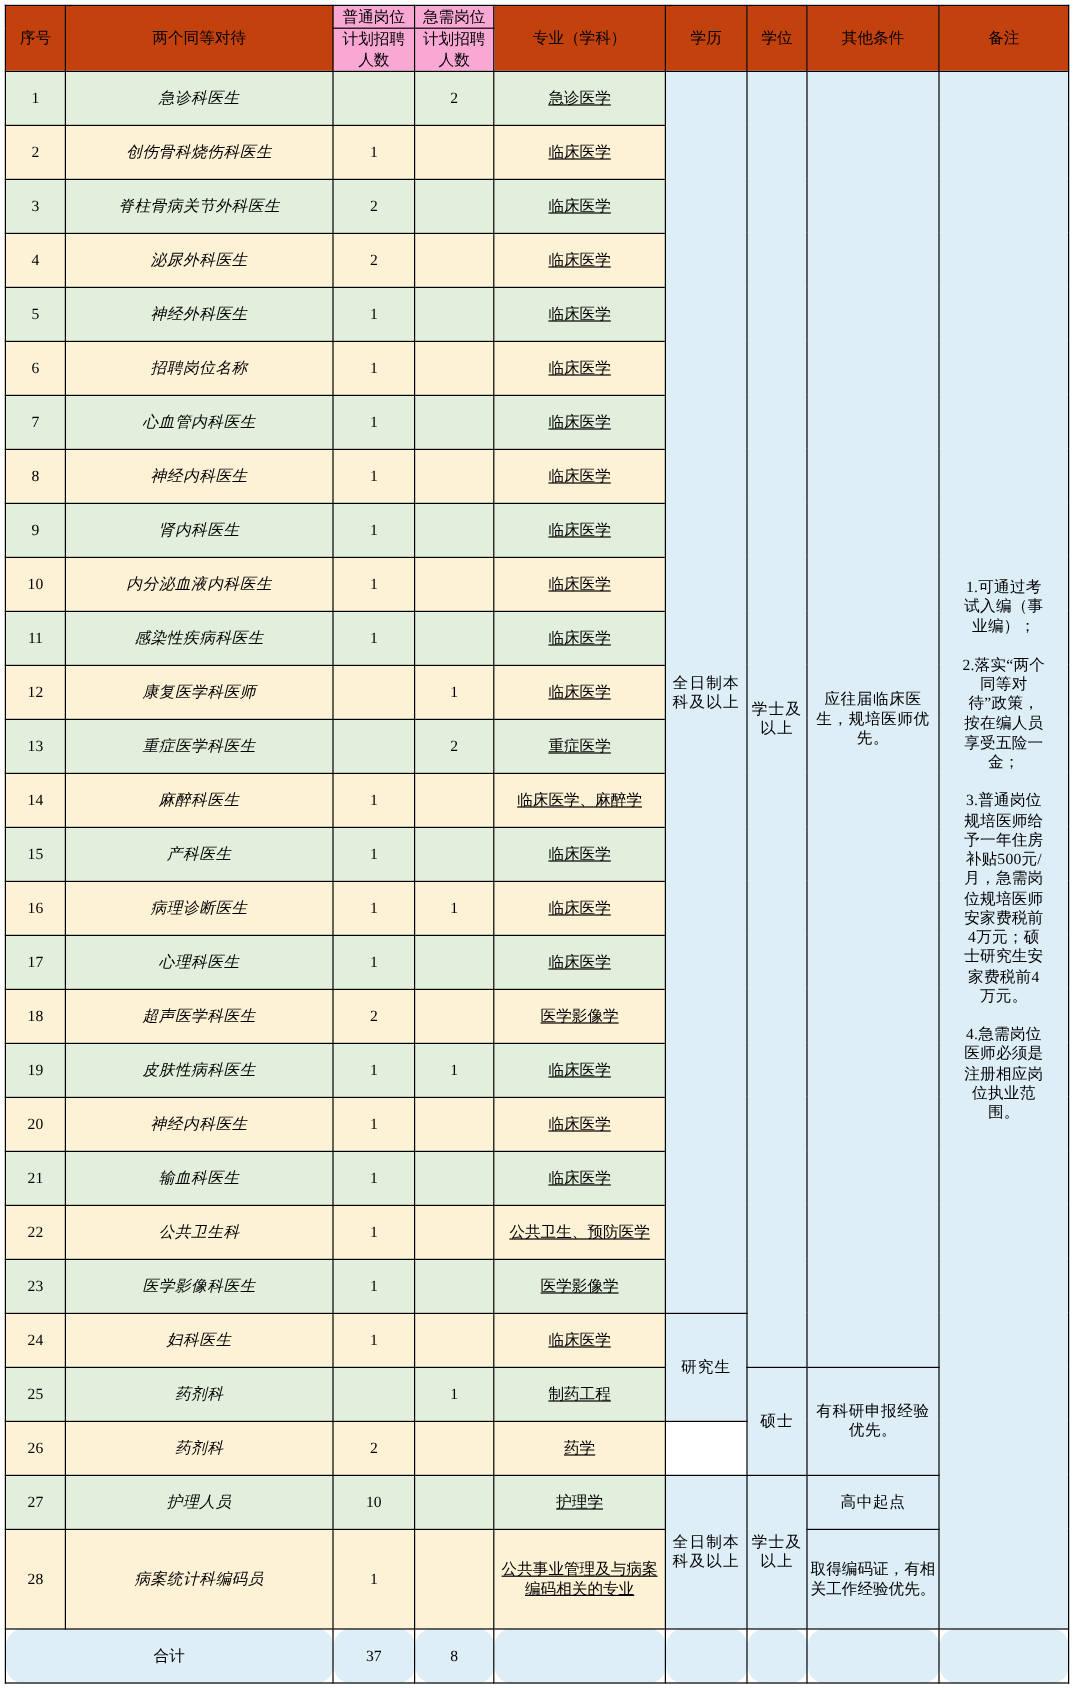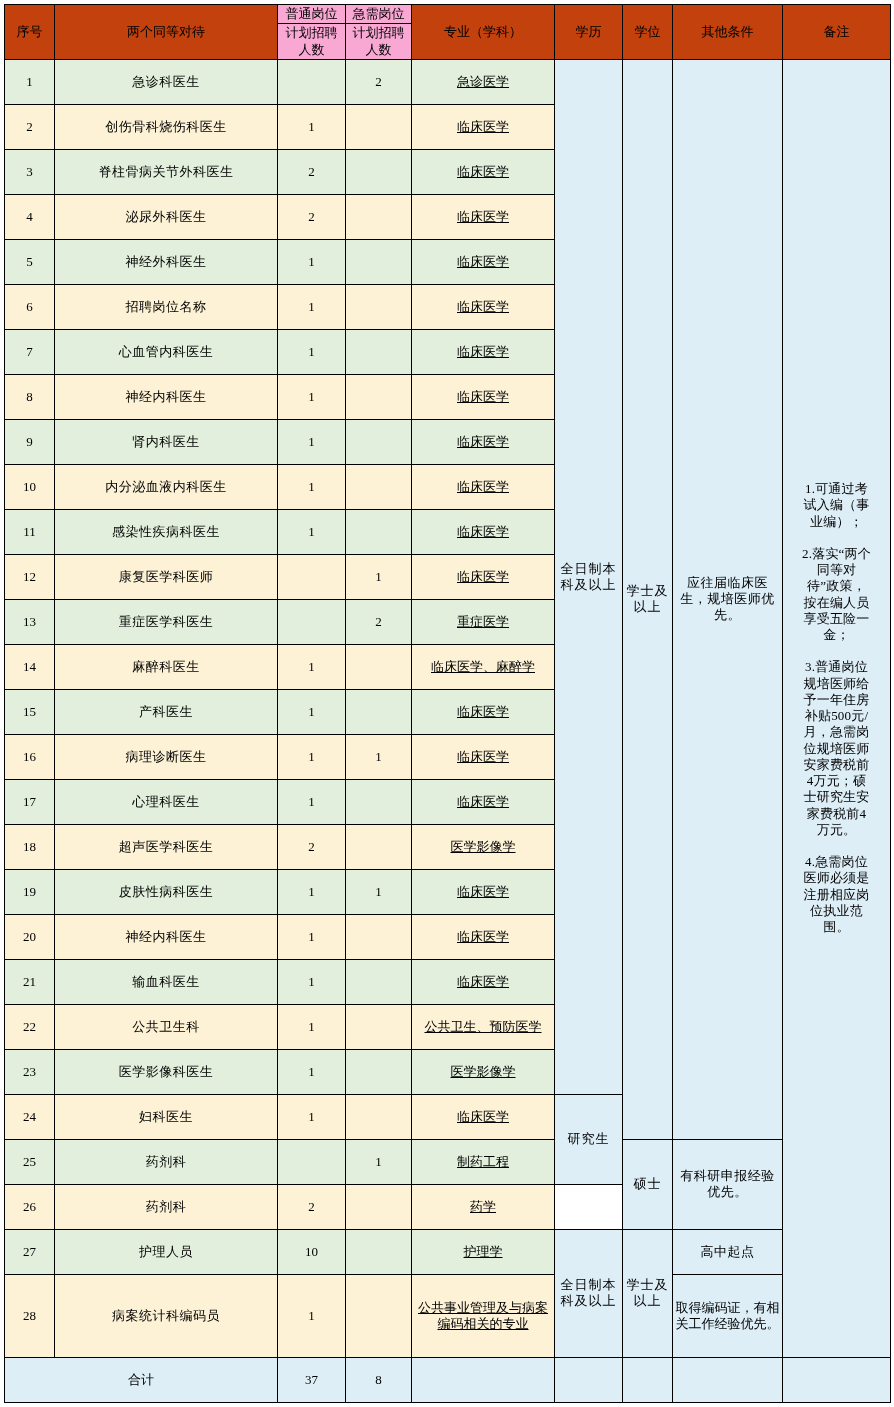--- a/index.html
+++ b/index.html
@@ -53,21 +53,21 @@
   col.c-edu     { width: 68px; }
   col.c-degree  { width: 50px; }
   col.c-other   { width: 110px; }
   col.c-remark  { width: 108px; }
 
   
   .green  { background: #e2efdc; }
   .cream  { background: #fdf2d6; }
   .blue   { background: #ddeef7; }
 
-  .post-name { font-size: 14px; letter-spacing: 0.5px; }
+  .post-name { font-size: 14px; letter-spacing: 0.5px; font-style: italic; }
   .num { font-size: 13px; }
   .major { font-size: 13.5px; text-decoration: underline; }
   .vert {
     font-size: 13.5px;
     line-height: 1.5;
     letter-spacing: 1px;
   }
   .remark-cell {
     font-size: 12.5px;
     line-height: 1.5;
@@ -81,21 +81,21 @@
     line-height: 1.5;
     letter-spacing: 0.5px;
   }
   .other-small {
     font-size: 12px;
     line-height: 1.4;
     text-align: left;
     padding: 2px 4px;
     margin-top: 20px;
   }
-  .total-row td { background: #ddeef7; font-size: 14px; }
+  .total-row td { background: #ddeef7; font-size: 14px; border-radius: 15px; }
 </style>
 </head>
 <body>
 
 <div id="sheet">
   <table class="jobs">
     <colgroup>
       <col class="c-no">
         <col class="c-post">
         <col class="c-normal">

